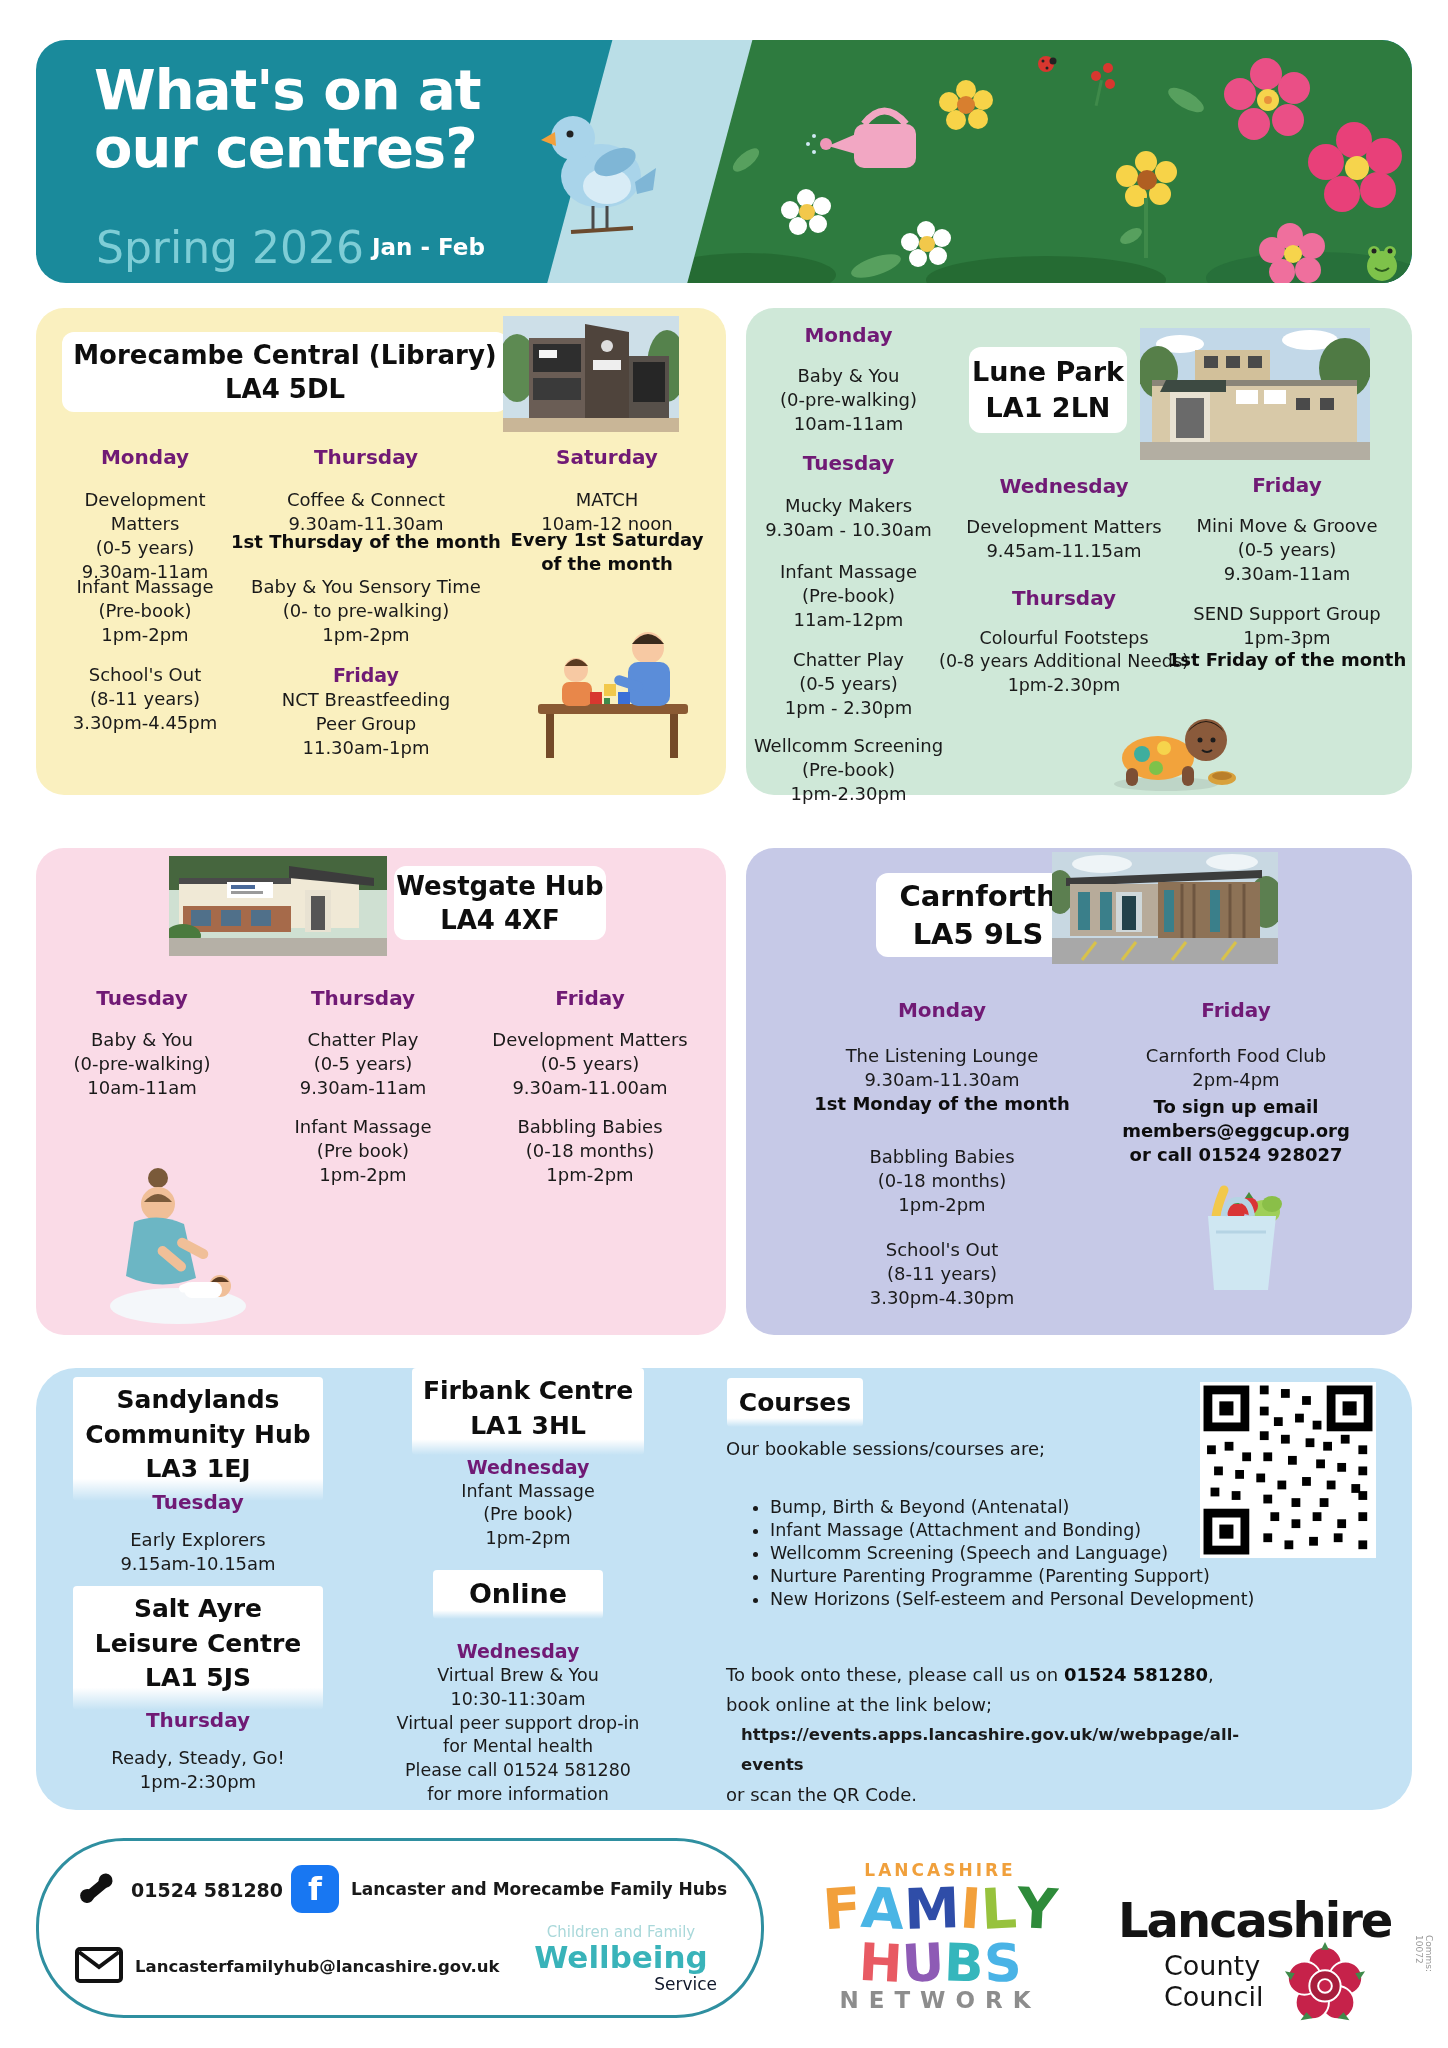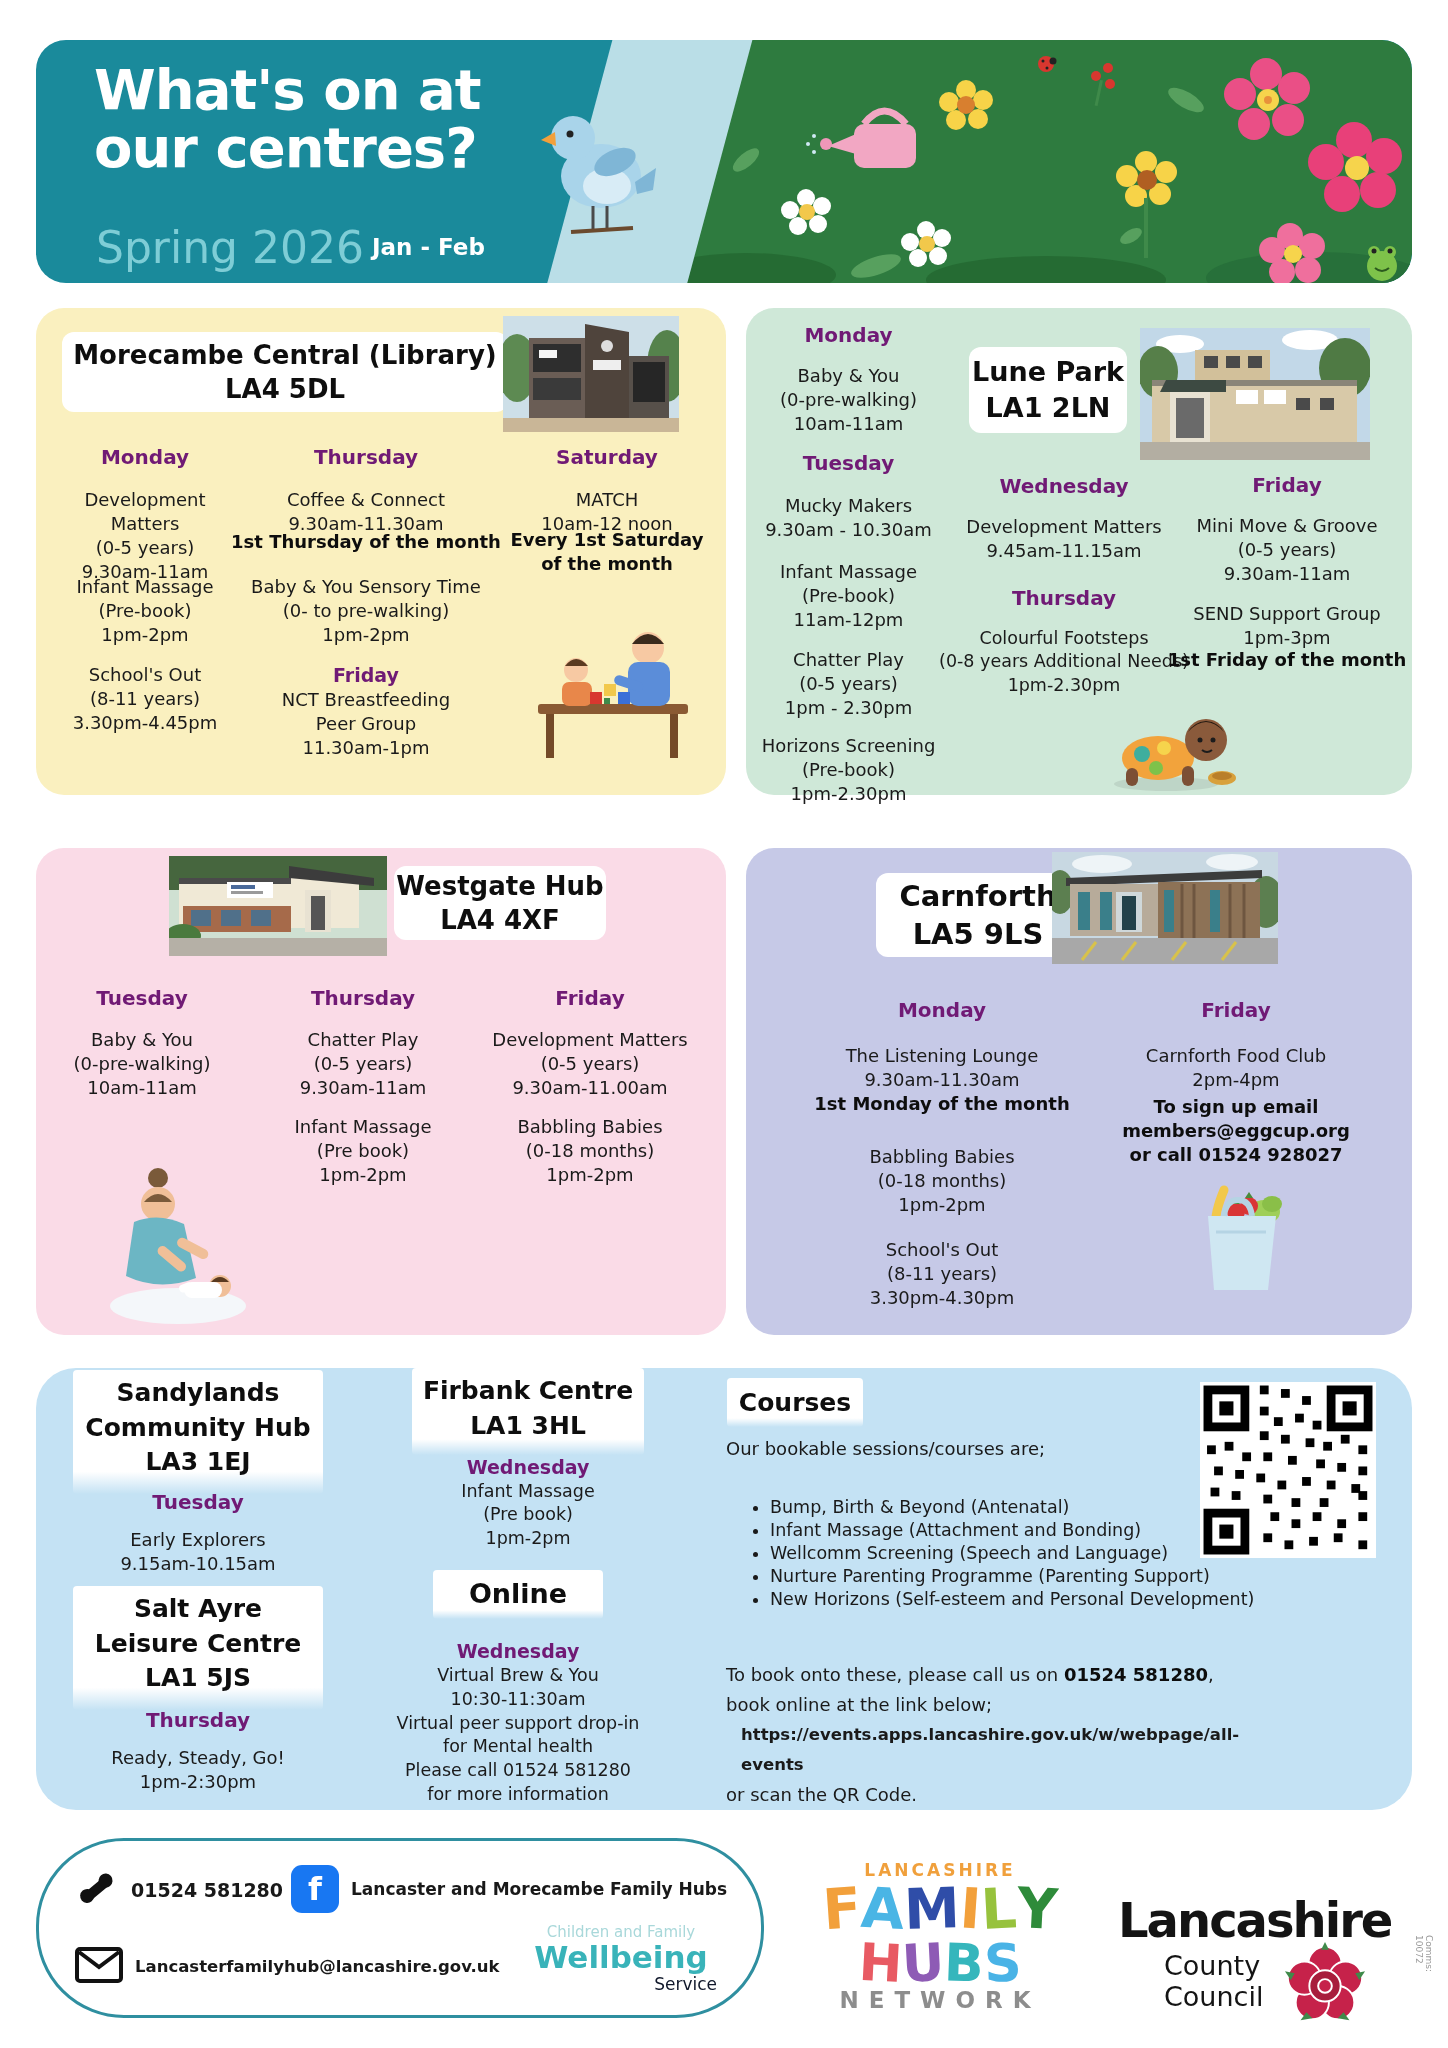--- a/index.html
+++ b/index.html
@@ -241,21 +241,21 @@
 10am-11am</div>
     <div class="day" style="left:0px;top:143px;width:205px;">Tuesday</div>
     <div class="sess" style="left:0px;top:186px;width:205px;">Mucky Makers
 9.30am - 10.30am</div>
     <div class="sess" style="left:0px;top:252px;width:205px;">Infant Massage
 (Pre-book)
 11am-12pm</div>
     <div class="sess" style="left:0px;top:340px;width:205px;">Chatter Play
 (0-5 years)
 1pm - 2.30pm</div>
-    <div class="sess" style="left:0px;top:426px;width:205px;">Horizons Screening
+    <div class="sess" style="left:0px;top:426px;width:205px;">Wellcomm Screening
 (Pre-book)
 1pm-2.30pm</div>
 
     <div class="tbox abs" style="left:223px;top:39px;width:158px;height:86px;font-size:27px;">
       <div>Lune Park</div>
       <div>LA1 2LN</div>
     </div>
     <div class="day" style="left:183px;top:166px;width:270px;">Wednesday</div>
     <div class="sess" style="left:183px;top:207px;width:270px;">Development Matters
 9.45am-11.15am</div>
@@ -421,21 +421,21 @@
         <circle cx="55" cy="28" r="9" fill="#d93636"></circle>
       <polygon points="38,26 46,26 42,20" fill="#4a8a3a"></polygon>
         <polygon points="51,20 59,20 55,14" fill="#4a8a3a"></polygon>
       <path d="M14 38 L82 38 L74 112 L20 112 Z" fill="#cfe7f2"></path>
       <path d="M30 38 Q32 22 44 22 Q56 22 58 38" stroke="#b5d4e4" stroke-width="6" fill="none"></path>
       <path d="M22 54 L72 54" stroke="#b5d4e4" stroke-width="3"></path>
     </svg>
   </div>
 
   <div class="card blue" style="left:36px;top:1368px;width:1376px;height:442px;border-radius:40px;">
-    <div class="wbox abs" style="left:37px;top:2px;width:250px;padding:6px 0 14px;font-size:25px;line-height:1.38;">Sandylands
+    <div class="wbox abs" style="left:37px;top:9px;width:250px;padding:6px 0 14px;font-size:25px;line-height:1.38;">Sandylands
 Community Hub
 LA3 1EJ</div>
     <div class="day" style="left:37px;top:122px;width:250px;">Tuesday</div>
     <div class="sess" style="left:37px;top:160px;width:250px;">Early Explorers
 9.15am-10.15am</div>
     <div class="wbox abs" style="left:37px;top:218px;width:250px;padding:6px 0 14px;font-size:25px;line-height:1.38;">Salt Ayre
 Leisure Centre
 LA1 5JS</div>
     <div class="day" style="left:37px;top:340px;width:250px;">Thursday</div>
     <div class="sess" style="left:37px;top:378px;width:250px;">Ready, Steady, Go!

